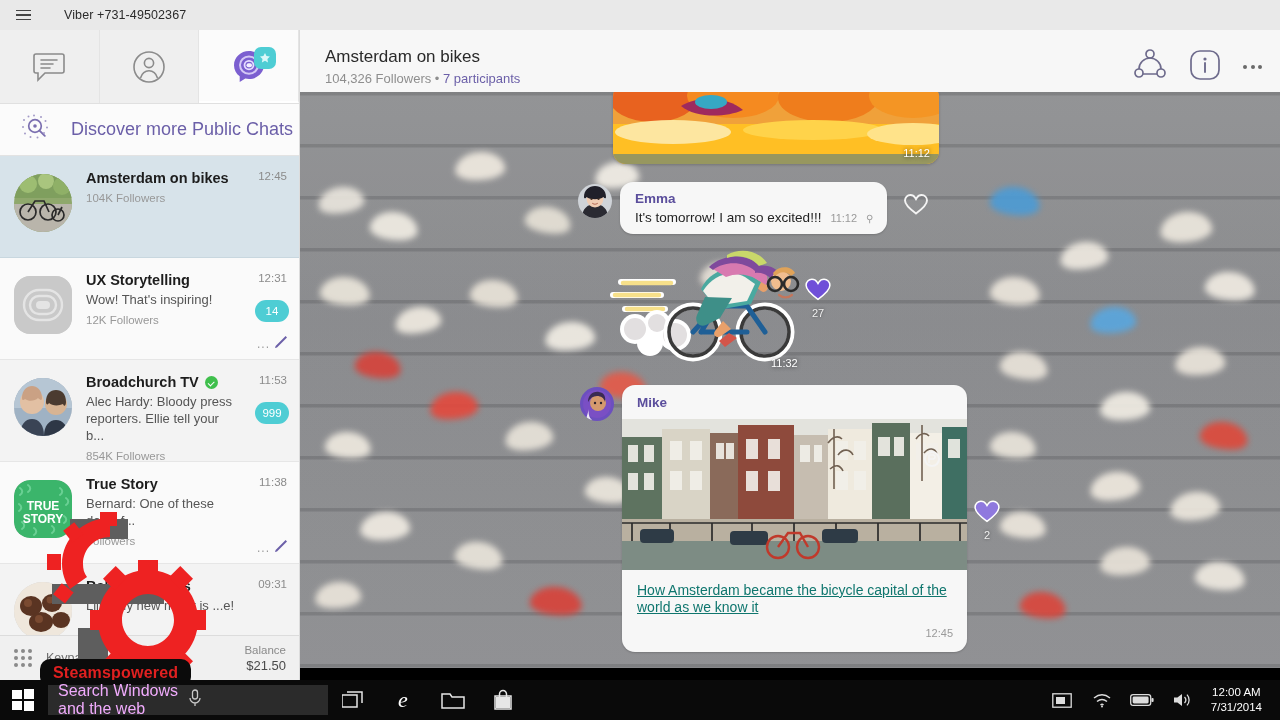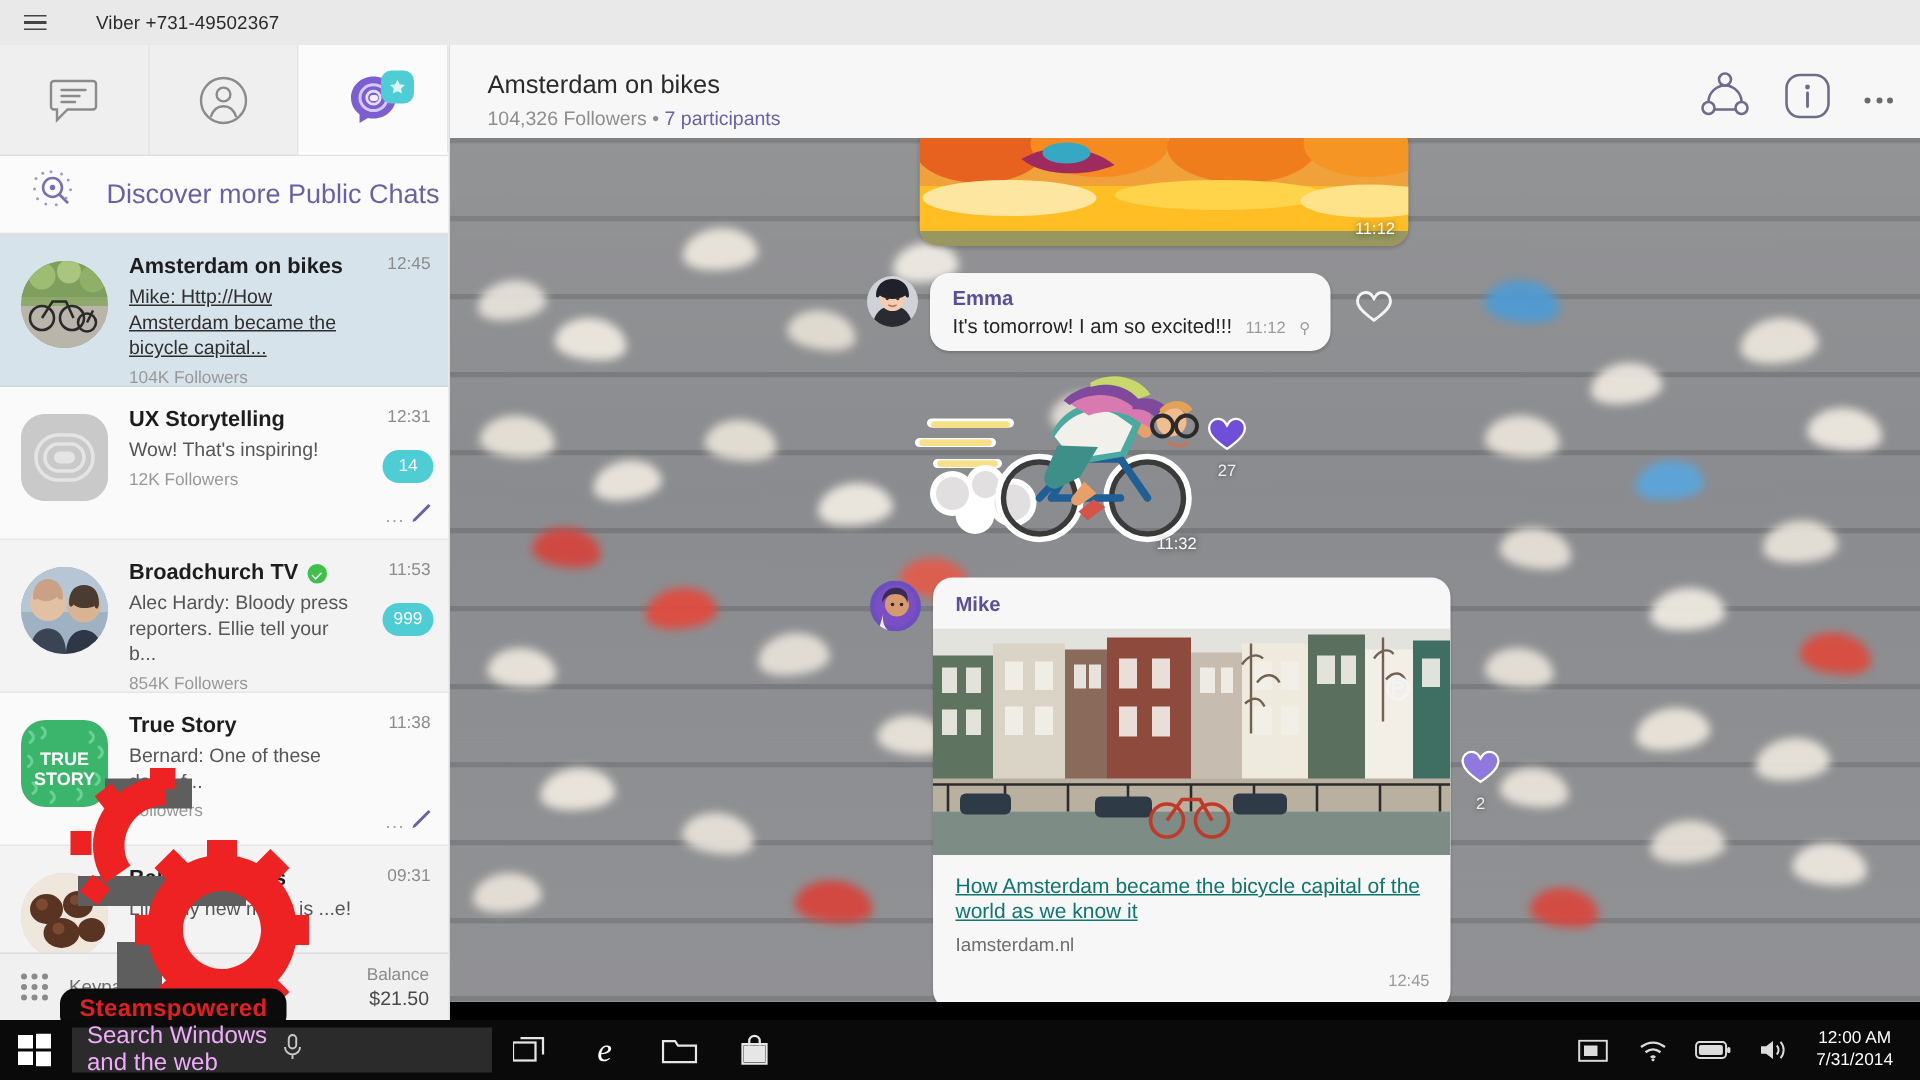--- a/index.html
+++ b/index.html
@@ -268,21 +268,20 @@
               <circle cx="14" cy="38" r="8"></circle>
                 <circle cx="34" cy="38" r="8"></circle>
               <path d="M14 38l7-11h9l5 11M21 27h8"></path>
               <circle cx="44" cy="41" r="6"></circle>
                 <path d="M44 41l4-8"></path>
             </g>
           </svg>
         </div>
         <div class="chat-body">
           <div class="chat-name">Amsterdam on bikes</div>
-          <div class="chat-snippet link">Mike: Http://How Amsterdam became the bicycle capital...</div>
           <div class="chat-followers">104K Followers</div>
         </div>
         <div class="chat-time">12:45</div>
       </div>
 
       <div class="chat-item">
         <div class="avatar rounded">
           <svg width="58" height="58" viewBox="0 0 58 58">
             <rect width="58" height="58" rx="16" fill="#c9c9c9"></rect>
             <g fill="none" stroke="#e4e4e4" stroke-width="2.4">
@@ -654,21 +653,20 @@
               <circle cx="156" cy="128" r="11"></circle>
                 <circle cx="186" cy="128" r="11"></circle>
               <path d="M156 128l10-14h12l8 14M166 114h10"></path>
             </g>
             <circle cx="310" cy="40" r="7" fill="none" stroke="#f4f4f4" stroke-width="2"></circle>
             <path d="M307 36v8M307 36h4a2 2 0 0 1 0 4h-4" stroke="#f4f4f4" stroke-width="1.6" fill="none"></path>
           </svg>
         </div>
         <div style="padding:12px 14px 11px 15px;">
           <div class="preview-link">How Amsterdam became the bicycle capital of the world as we know it</div>
-          <div class="preview-host">Iamsterdam.nl</div>
           <div style="text-align:right;margin-top:7px;">
             <span class="bub-time">12:45</span>
           </div>
         </div>
       </div>
     </div>
 
     <div class="heart-react" style="left:670px;top:406px;">
       <svg width="30" height="26" viewBox="0 0 26 24">
         <path d="M13 21.5C6 16.5 2 12.8 2 8.6 2 5.4 4.4 3 7.4 3c1.9 0 3.7 1 4.6 2.5l1 1.6 1-1.6C14.9 4 16.7 3 18.6 3 21.6 3 24 5.4 24 8.6c0 4.2-4 7.9-11 12.9z" fill="#8f79de" stroke="#ffffff" stroke-width="1.4"></path>

